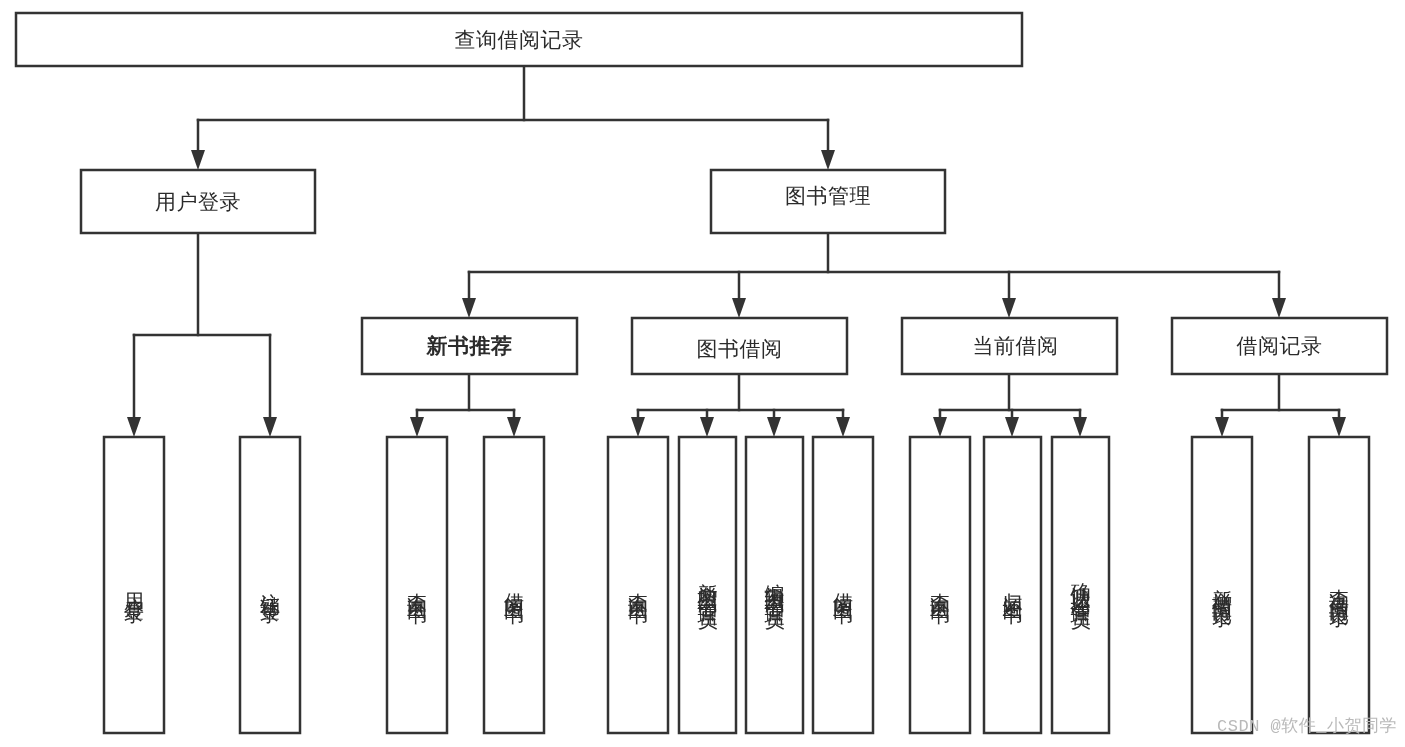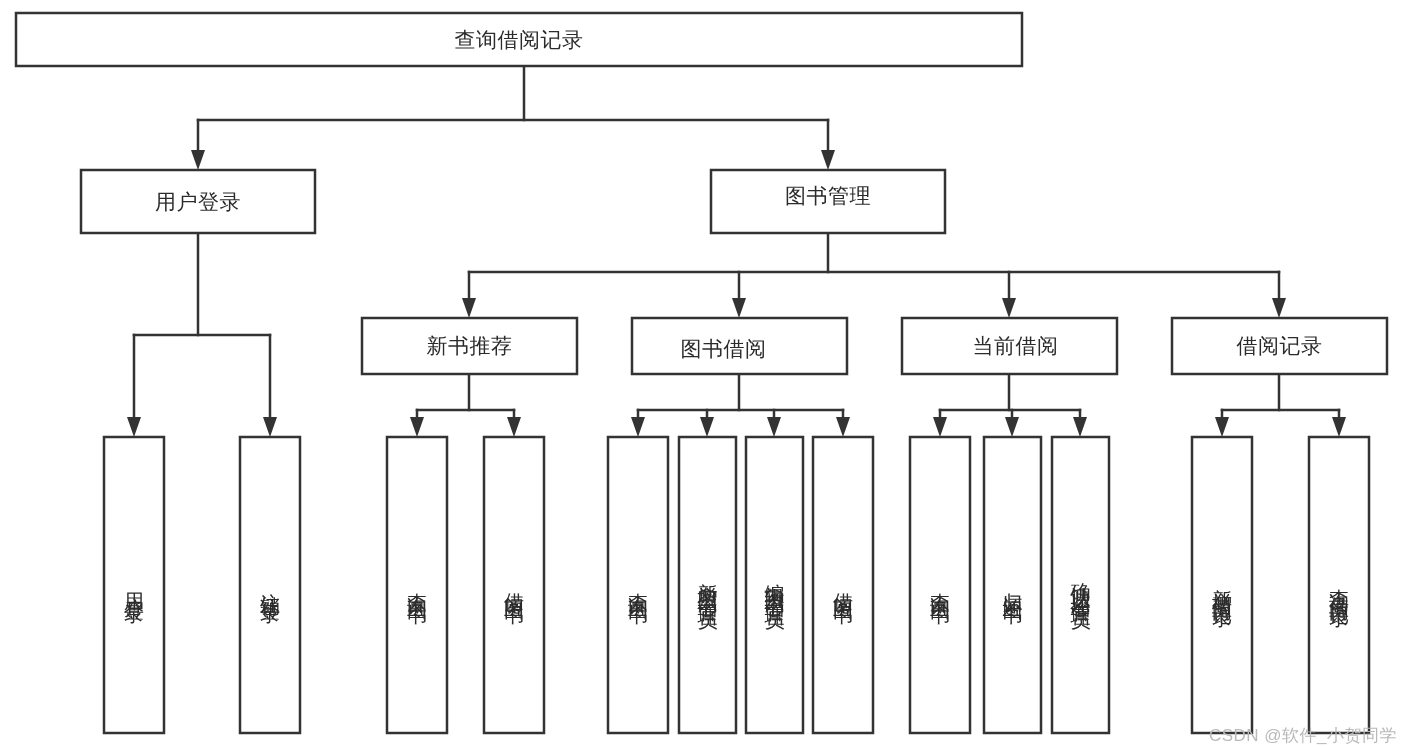--- a/index.html
+++ b/index.html
@@ -57,24 +57,24 @@
     font-size: 20px;
     line-height: 1.05;
     letter-spacing: 4px;
     align-items: center;
     justify-content: center;
     white-space: nowrap;
   }
   .watermark {
     position: absolute;
     right: 8px;
-    bottom: 0;
+    bottom: 10px;
     font-size: 17px;
     color: #b9b9b9;
-    font-family: Liberation Sans, sans-serif;
+    font-family: Liberation Mono, monospace;
     letter-spacing: 0.5px;
     white-space: nowrap;
   }
 </style>
 </head>
 <body>
 
 <div id="page">
 
   <svg class="diagram" viewBox="0 0 1405 747">
@@ -153,22 +153,22 @@
         <rect x="1052" y="437" width="57" height="296" class="box"></rect>
         <rect x="1192" y="437" width="60" height="296" class="box"></rect>
         <rect x="1309" y="437" width="60" height="296" class="box"></rect>
       </g>
   </svg>
 
   <div id="label-layer">
       <div class="node-label h" style="left: 16px; top: 13px; width: 1006px; height: 53px;">查询借阅记录</div>
       <div class="node-label h" style="left: 81px; top: 170px; width: 234px; height: 63px;">用户登录</div>
       <div class="node-label h" style="left: 711px; top: 170px; width: 234px; height: 51px;">图书管理</div>
-      <div class="node-label h" style="left: 362px; top: 318px; width: 215px; height: 56px;">新书推荐</div>
-      <div class="node-label h" style="left: 616px; top: 318px; width: 215px; height: 61px; border-radius: 13px;">图书借阅</div>
+      <div class="node-label h" style="left: 362px; top: 318px; width: 215px; height: 56px; font-weight: bold;">新书推荐</div>
+      <div class="node-label h" style="left: 632px; top: 318px; width: 215px; height: 61px; border-radius: 13px;">图书借阅</div>
       <div class="node-label h" style="left: 902px; top: 318px; width: 215px; height: 56px; margin-left: 6px;">当前借阅</div>
       <div class="node-label h" style="left: 1172px; top: 318px; width: 215px; height: 56px; border-radius: 11px;">借阅记录</div>
       <div class="node-label v" style="left: 104px; top: 437px; width: 60px; height: 296px;">用户登录</div>
       <div class="node-label v" style="left: 240px; top: 437px; width: 60px; height: 296px;">注销登录</div>
       <div class="node-label v" style="left: 387px; top: 437px; width: 60px; height: 296px;">查询图书</div>
       <div class="node-label v" style="left: 484px; top: 437px; width: 60px; height: 296px;">借阅图书</div>
       <div class="node-label v" style="left: 608px; top: 437px; width: 60px; height: 296px;">查询图书</div>
       <div class="node-label v" style="left: 679px; top: 437px; width: 57px; height: 296px;">新增图书（管理员）</div>
       <div class="node-label v" style="left: 746px; top: 437px; width: 57px; height: 296px;">编辑图书（管理员）</div>
       <div class="node-label v" style="left: 813px; top: 437px; width: 60px; height: 296px;">借阅图书</div>

